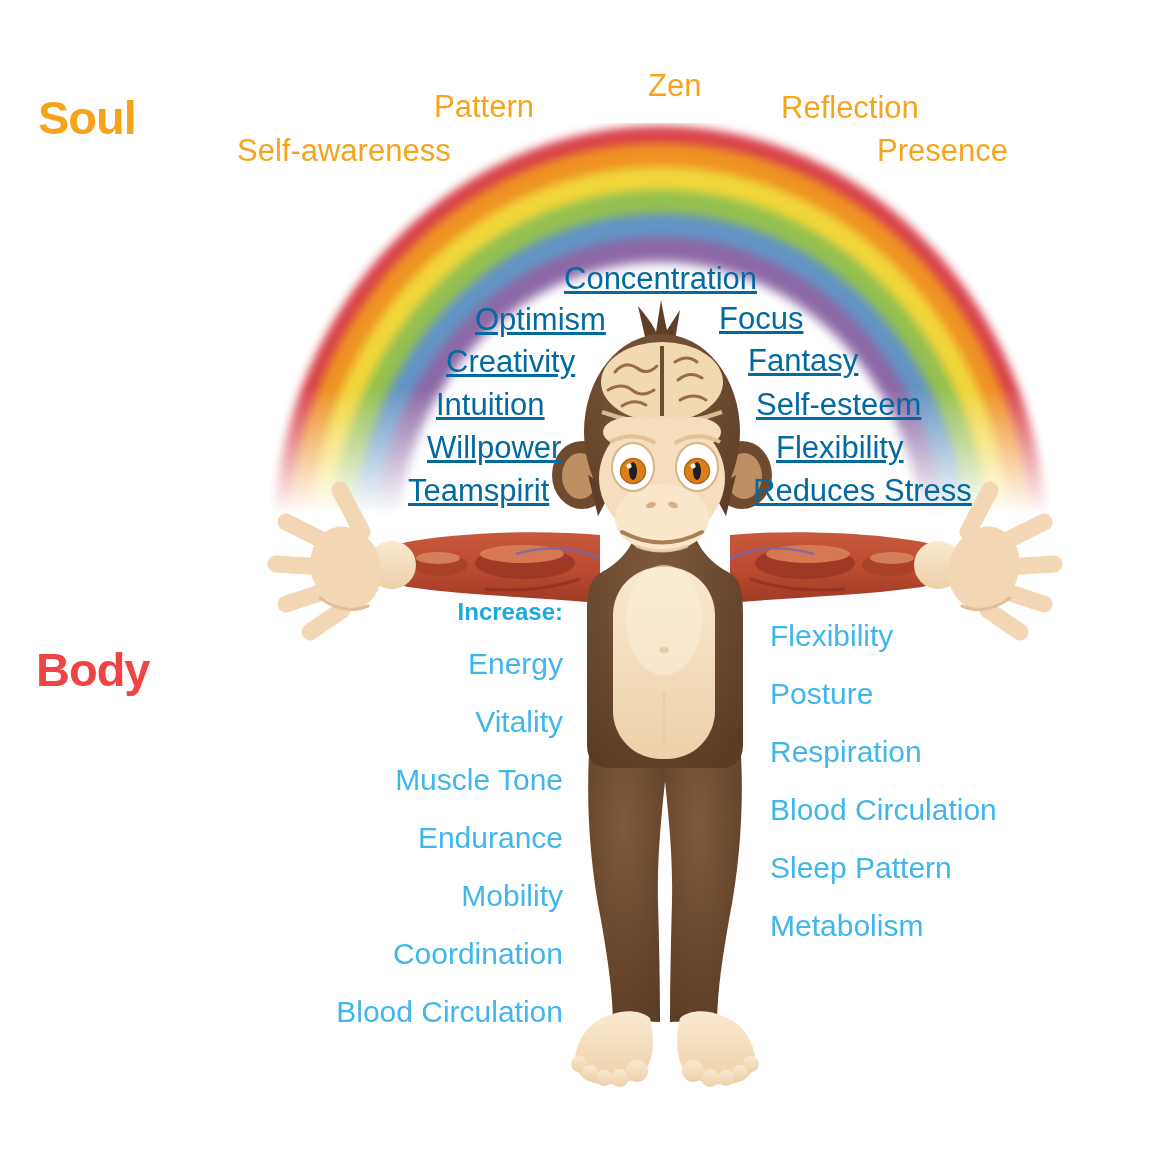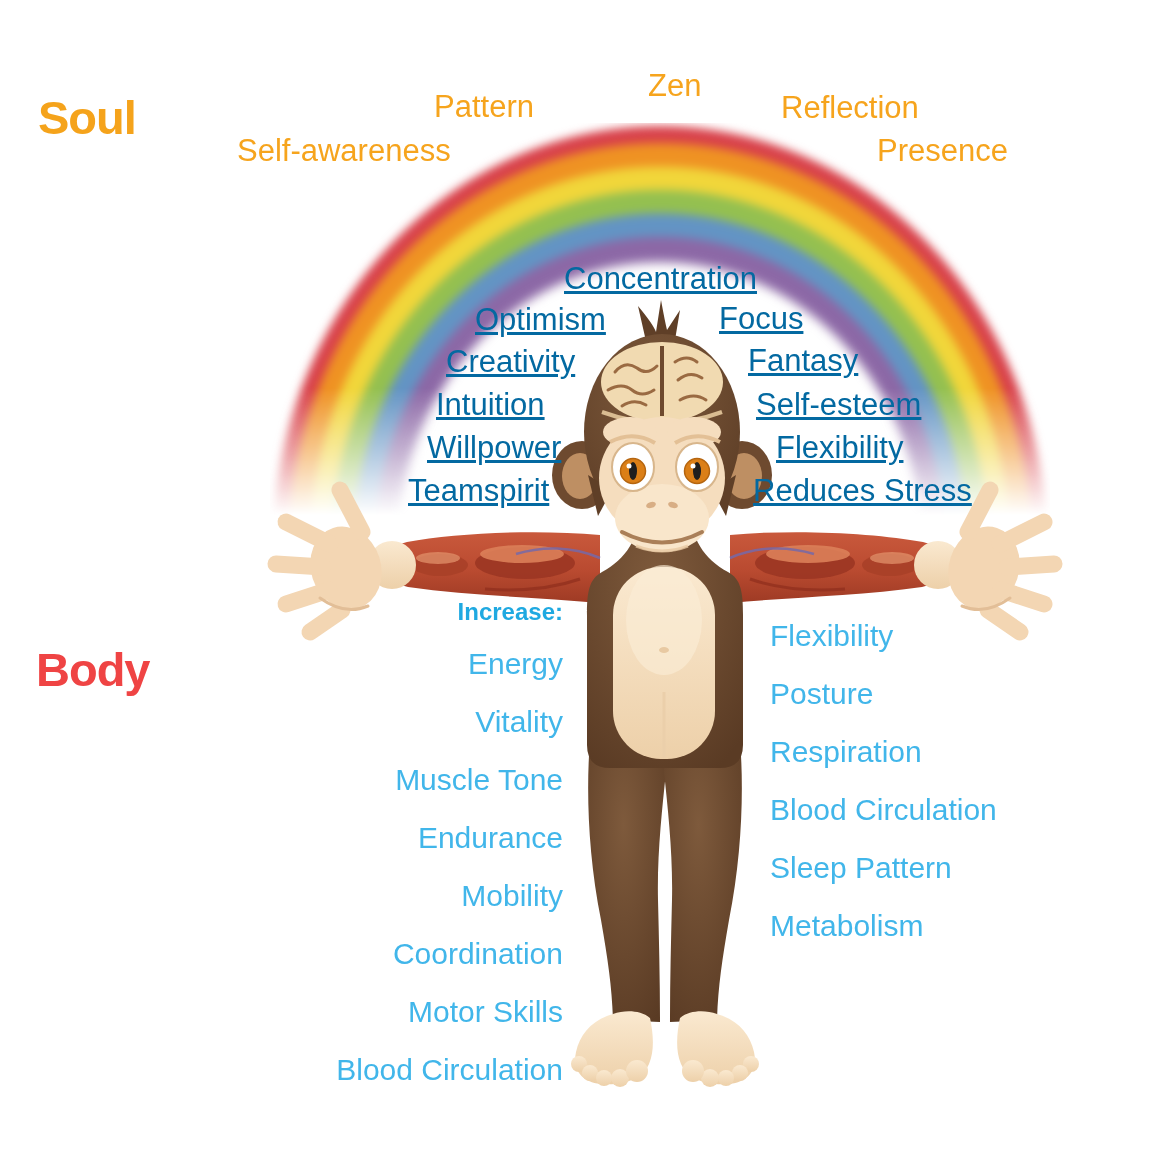--- a/index.html
+++ b/index.html
@@ -69,21 +69,20 @@
   <span class="w w-g" style="left:753px;top:473px">Reduces Stress</span>
 
   <div class="bcol col-inc">
     <div class="hd">Increase:</div>
     <div class="li">Energy</div>
     <div class="li">Vitality</div>
     <div class="li">Muscle Tone</div>
     <div class="li">Endurance</div>
     <div class="li">Mobility</div>
     <div class="li">Coordination</div>
-    <div class="li">Motor Skills</div>
     <div class="li">Blood Circulation</div>
   </div>
 
   <div class="bcol col-imp">
     <div class="li">Flexibility</div>
     <div class="li">Posture</div>
     <div class="li">Respiration</div>
     <div class="li">Blood Circulation</div>
     <div class="li">Sleep Pattern</div>
     <div class="li">Metabolism</div>

